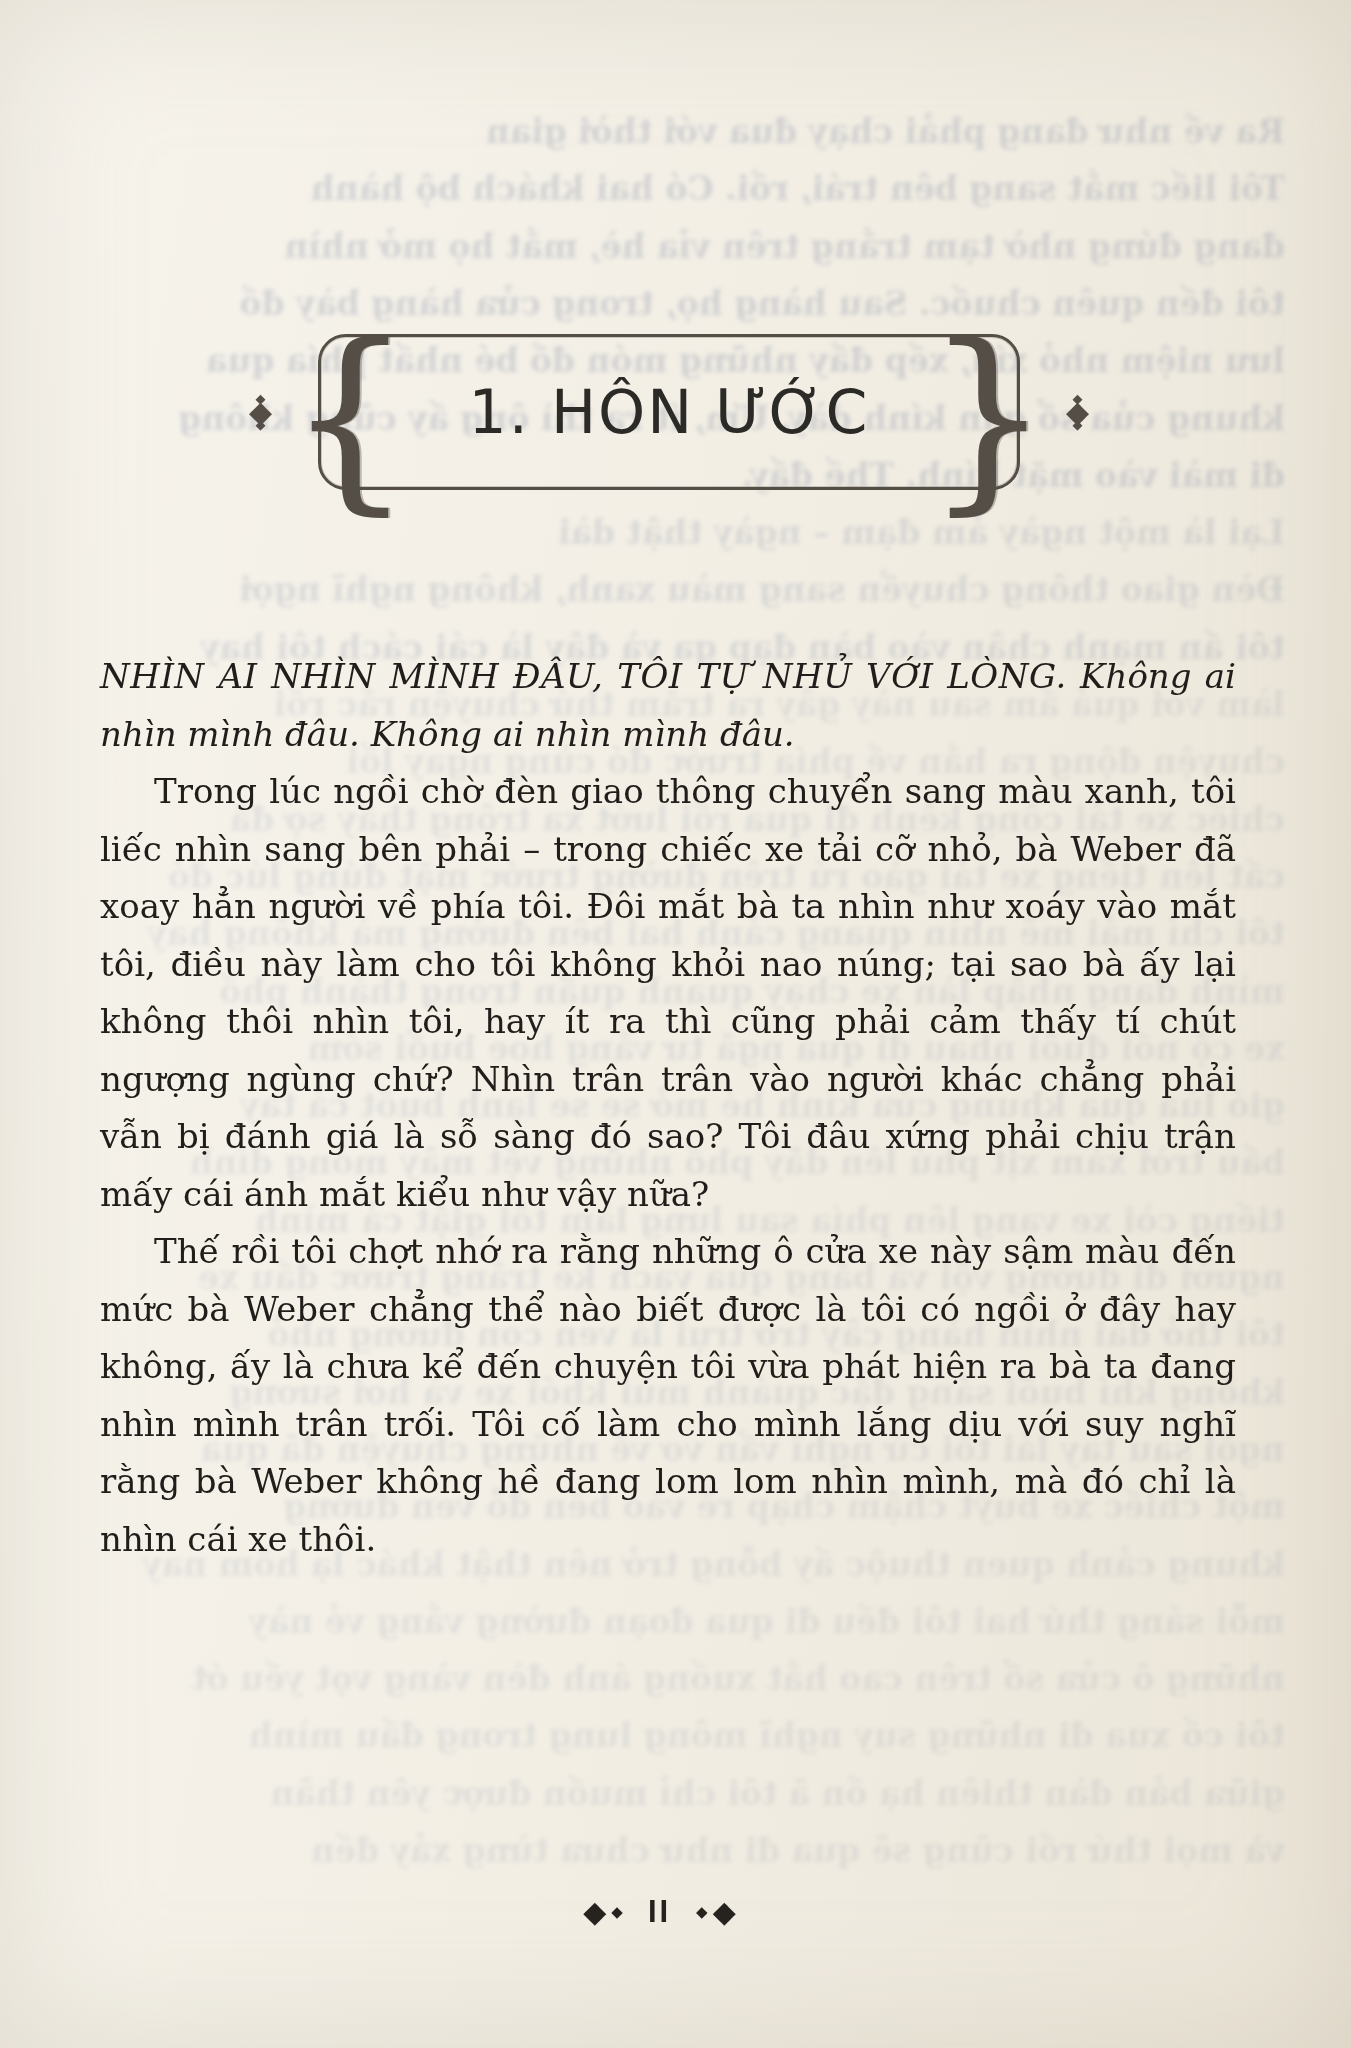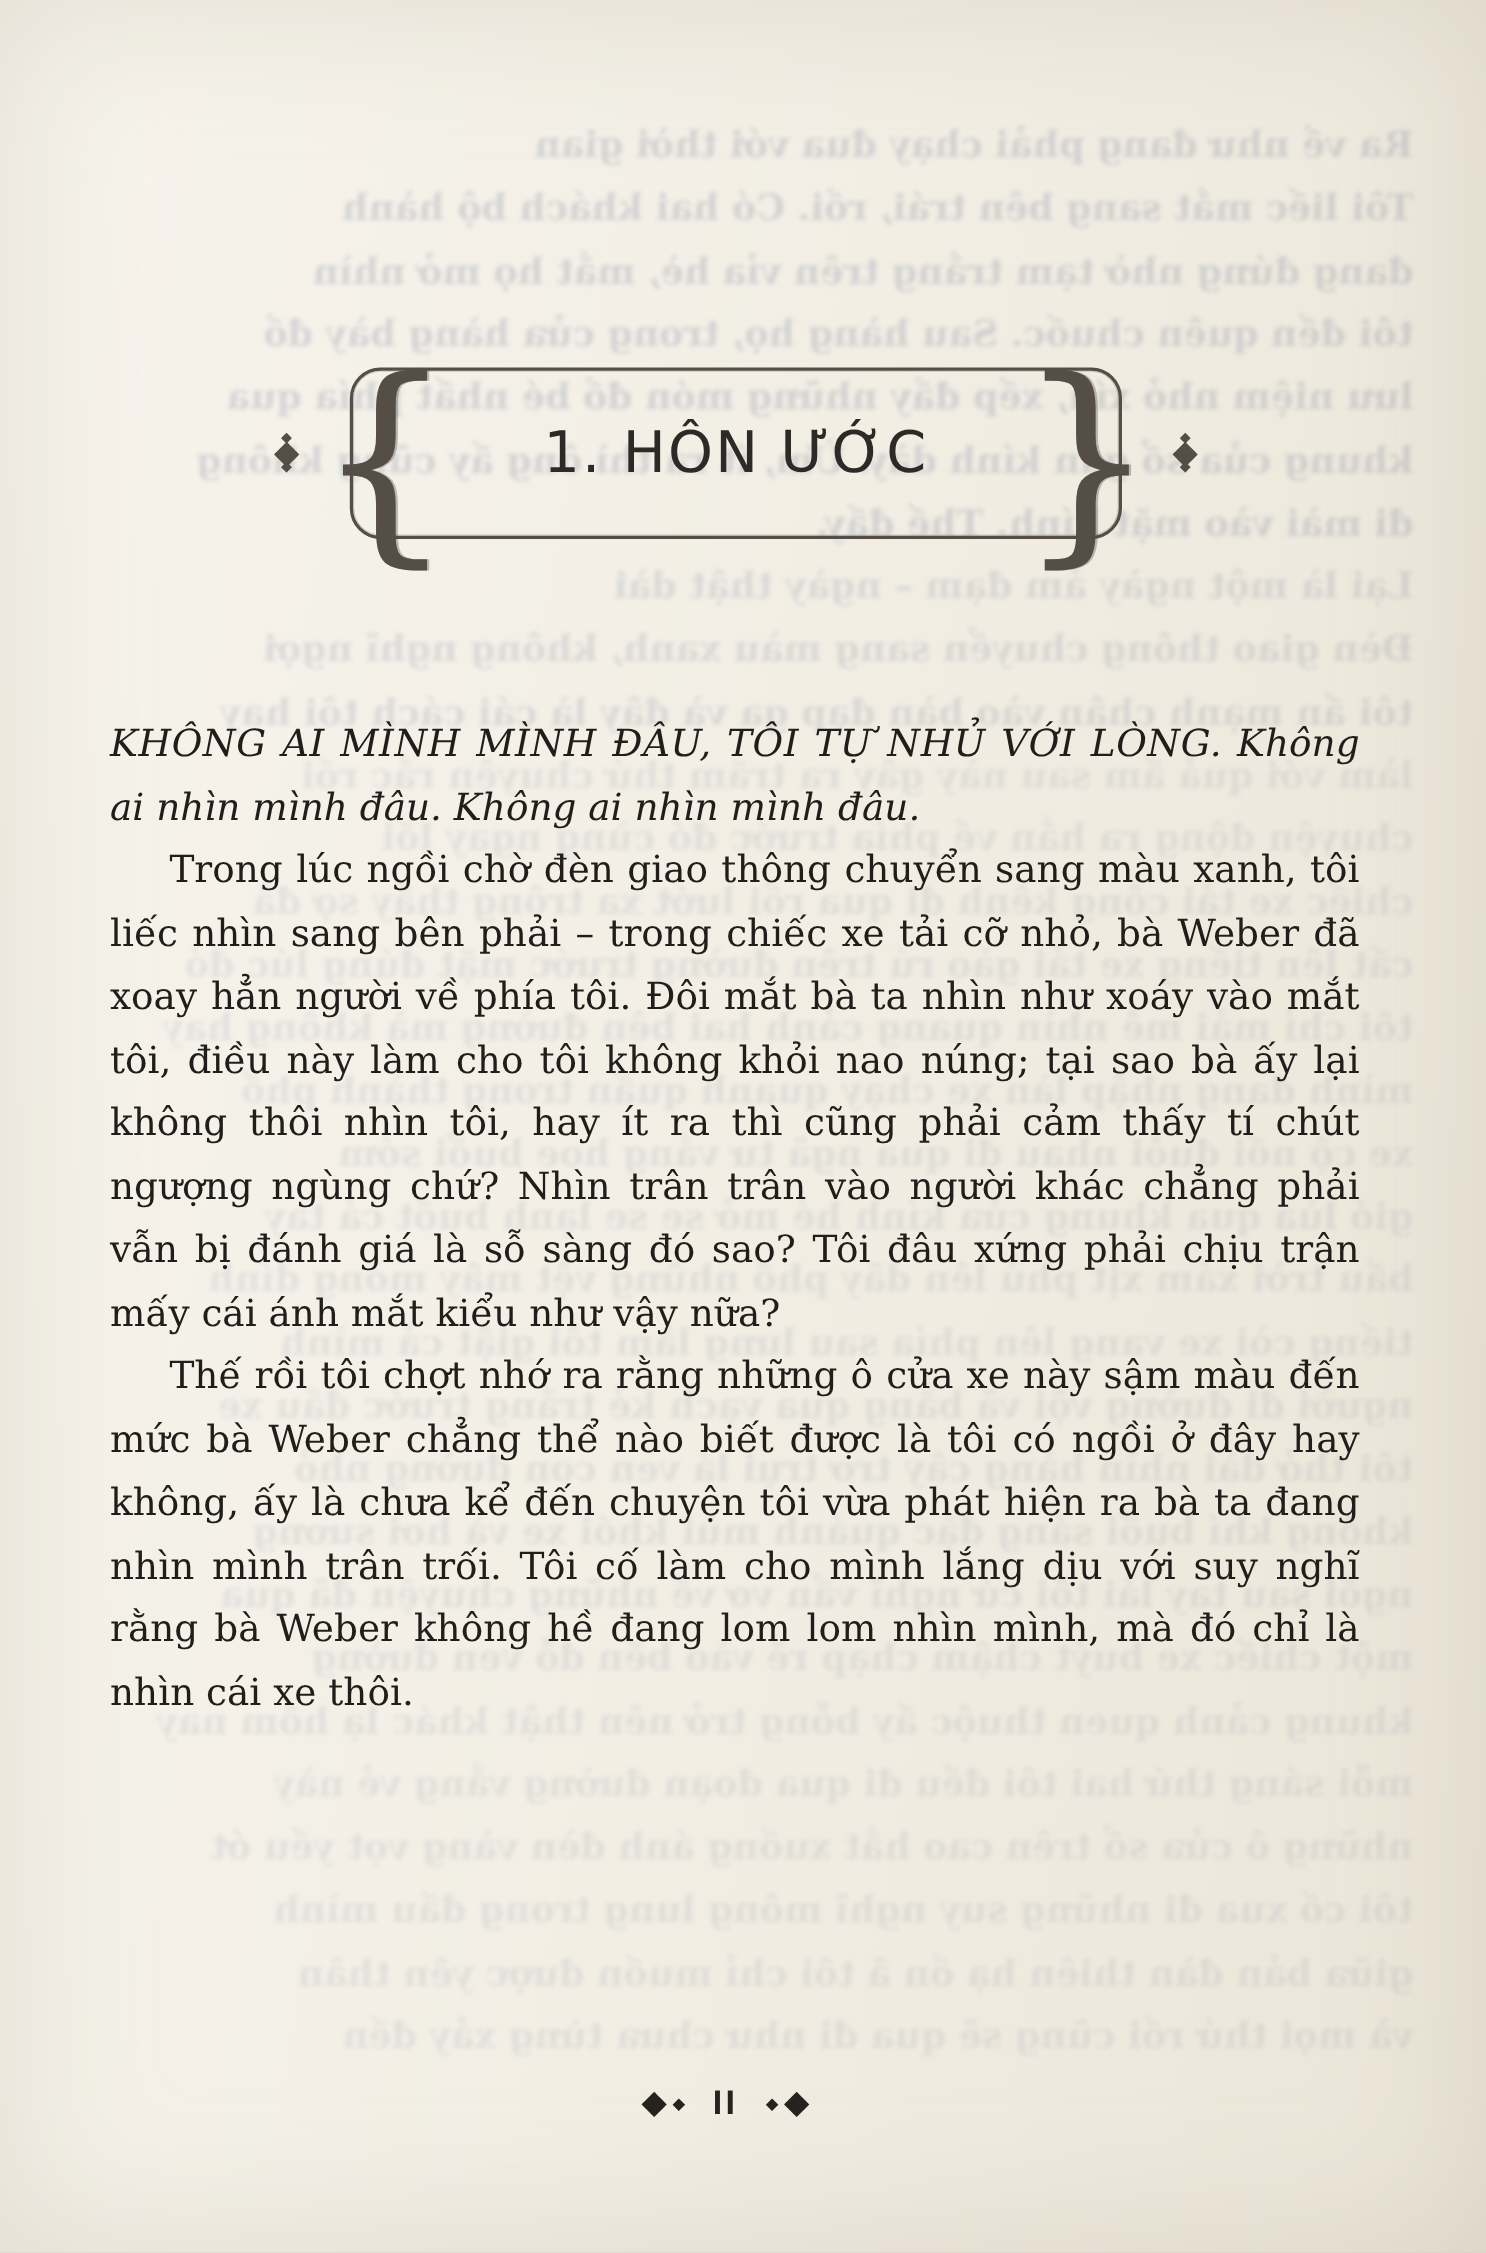--- a/index.html
+++ b/index.html
@@ -31,21 +31,21 @@
     position:absolute;left:318px;top:334px;width:696px;height:150px;
     border:3.5px solid var(--frame,#544e47);
     border-radius:28px;
     box-shadow:inset 0 0 0 1px rgba(84,78,71,.25);
     display:flex;align-items:center;justify-content:center;
   }
   .title-frame h1{
     margin:0;
     font-family:"DejaVu Sans","Liberation Sans",sans-serif;
     font-weight:400;
-    font-size:52px;letter-spacing:2px;
+    font-size:60px;letter-spacing:2px;
     color:#2b2a27;
     white-space:nowrap;
   }
   .brace{
     position:absolute;top:50%;
     font-family:"DejaVu Serif",serif;
     font-size:198px;font-weight:400;line-height:0;
     color:var(--frame,#544e47);
     text-shadow:2px 0 0 rgba(84,78,71,.35);
   }
@@ -135,21 +135,21 @@
     <span class="brace right">}</span>
     <span class="diamond-cluster right">
       <span class="d-small">◆</span>
       <span class="d-big">◆</span>
       <span class="d-small">◆</span>
     </span>
   </div>
 
   <div class="body-text">
     <p class="lead">
-      <span class="caps">KHÔNG AI MÌNH MÌNH ĐÂU, TÔI TỰ NHỦ VỚI LÒNG.</span>
+      <span class="caps">NHÌN AI NHÌN MÌNH ĐÂU, TÔI TỰ NHỦ VỚI LÒNG.</span>
       <span>Không ai nhìn mình đâu. Không ai nhìn mình đâu.</span>
     </p>
     <p class="indent">Trong lúc ngồi chờ đèn giao thông chuyển sang màu xanh, tôi liếc nhìn sang bên phải – trong chiếc xe tải cỡ nhỏ, bà Weber đã xoay hẳn người về phía tôi. Đôi mắt bà ta nhìn như xoáy vào mắt tôi, điều này làm cho tôi không khỏi nao núng; tại sao bà ấy lại không thôi nhìn tôi, hay ít ra thì cũng phải cảm thấy tí chút ngượng ngùng chứ? Nhìn trân trân vào người khác chẳng phải vẫn bị đánh giá là sỗ sàng đó sao? Tôi đâu xứng phải chịu trận mấy cái ánh mắt kiểu như vậy nữa?</p>
     <p class="indent">Thế rồi tôi chợt nhớ ra rằng những ô cửa xe này sậm màu đến mức bà Weber chẳng thể nào biết được là tôi có ngồi ở đây hay không, ấy là chưa kể đến chuyện tôi vừa phát hiện ra bà ta đang nhìn mình trân trối. Tôi cố làm cho mình lắng dịu với suy nghĩ rằng bà Weber không hề đang lom lom nhìn mình, mà đó chỉ là nhìn cái xe thôi.</p>
   </div>
 
   <div class="footer">
     <span class="orn">
       <span class="d-big">◆</span>
       <span class="d-small">◆</span>

